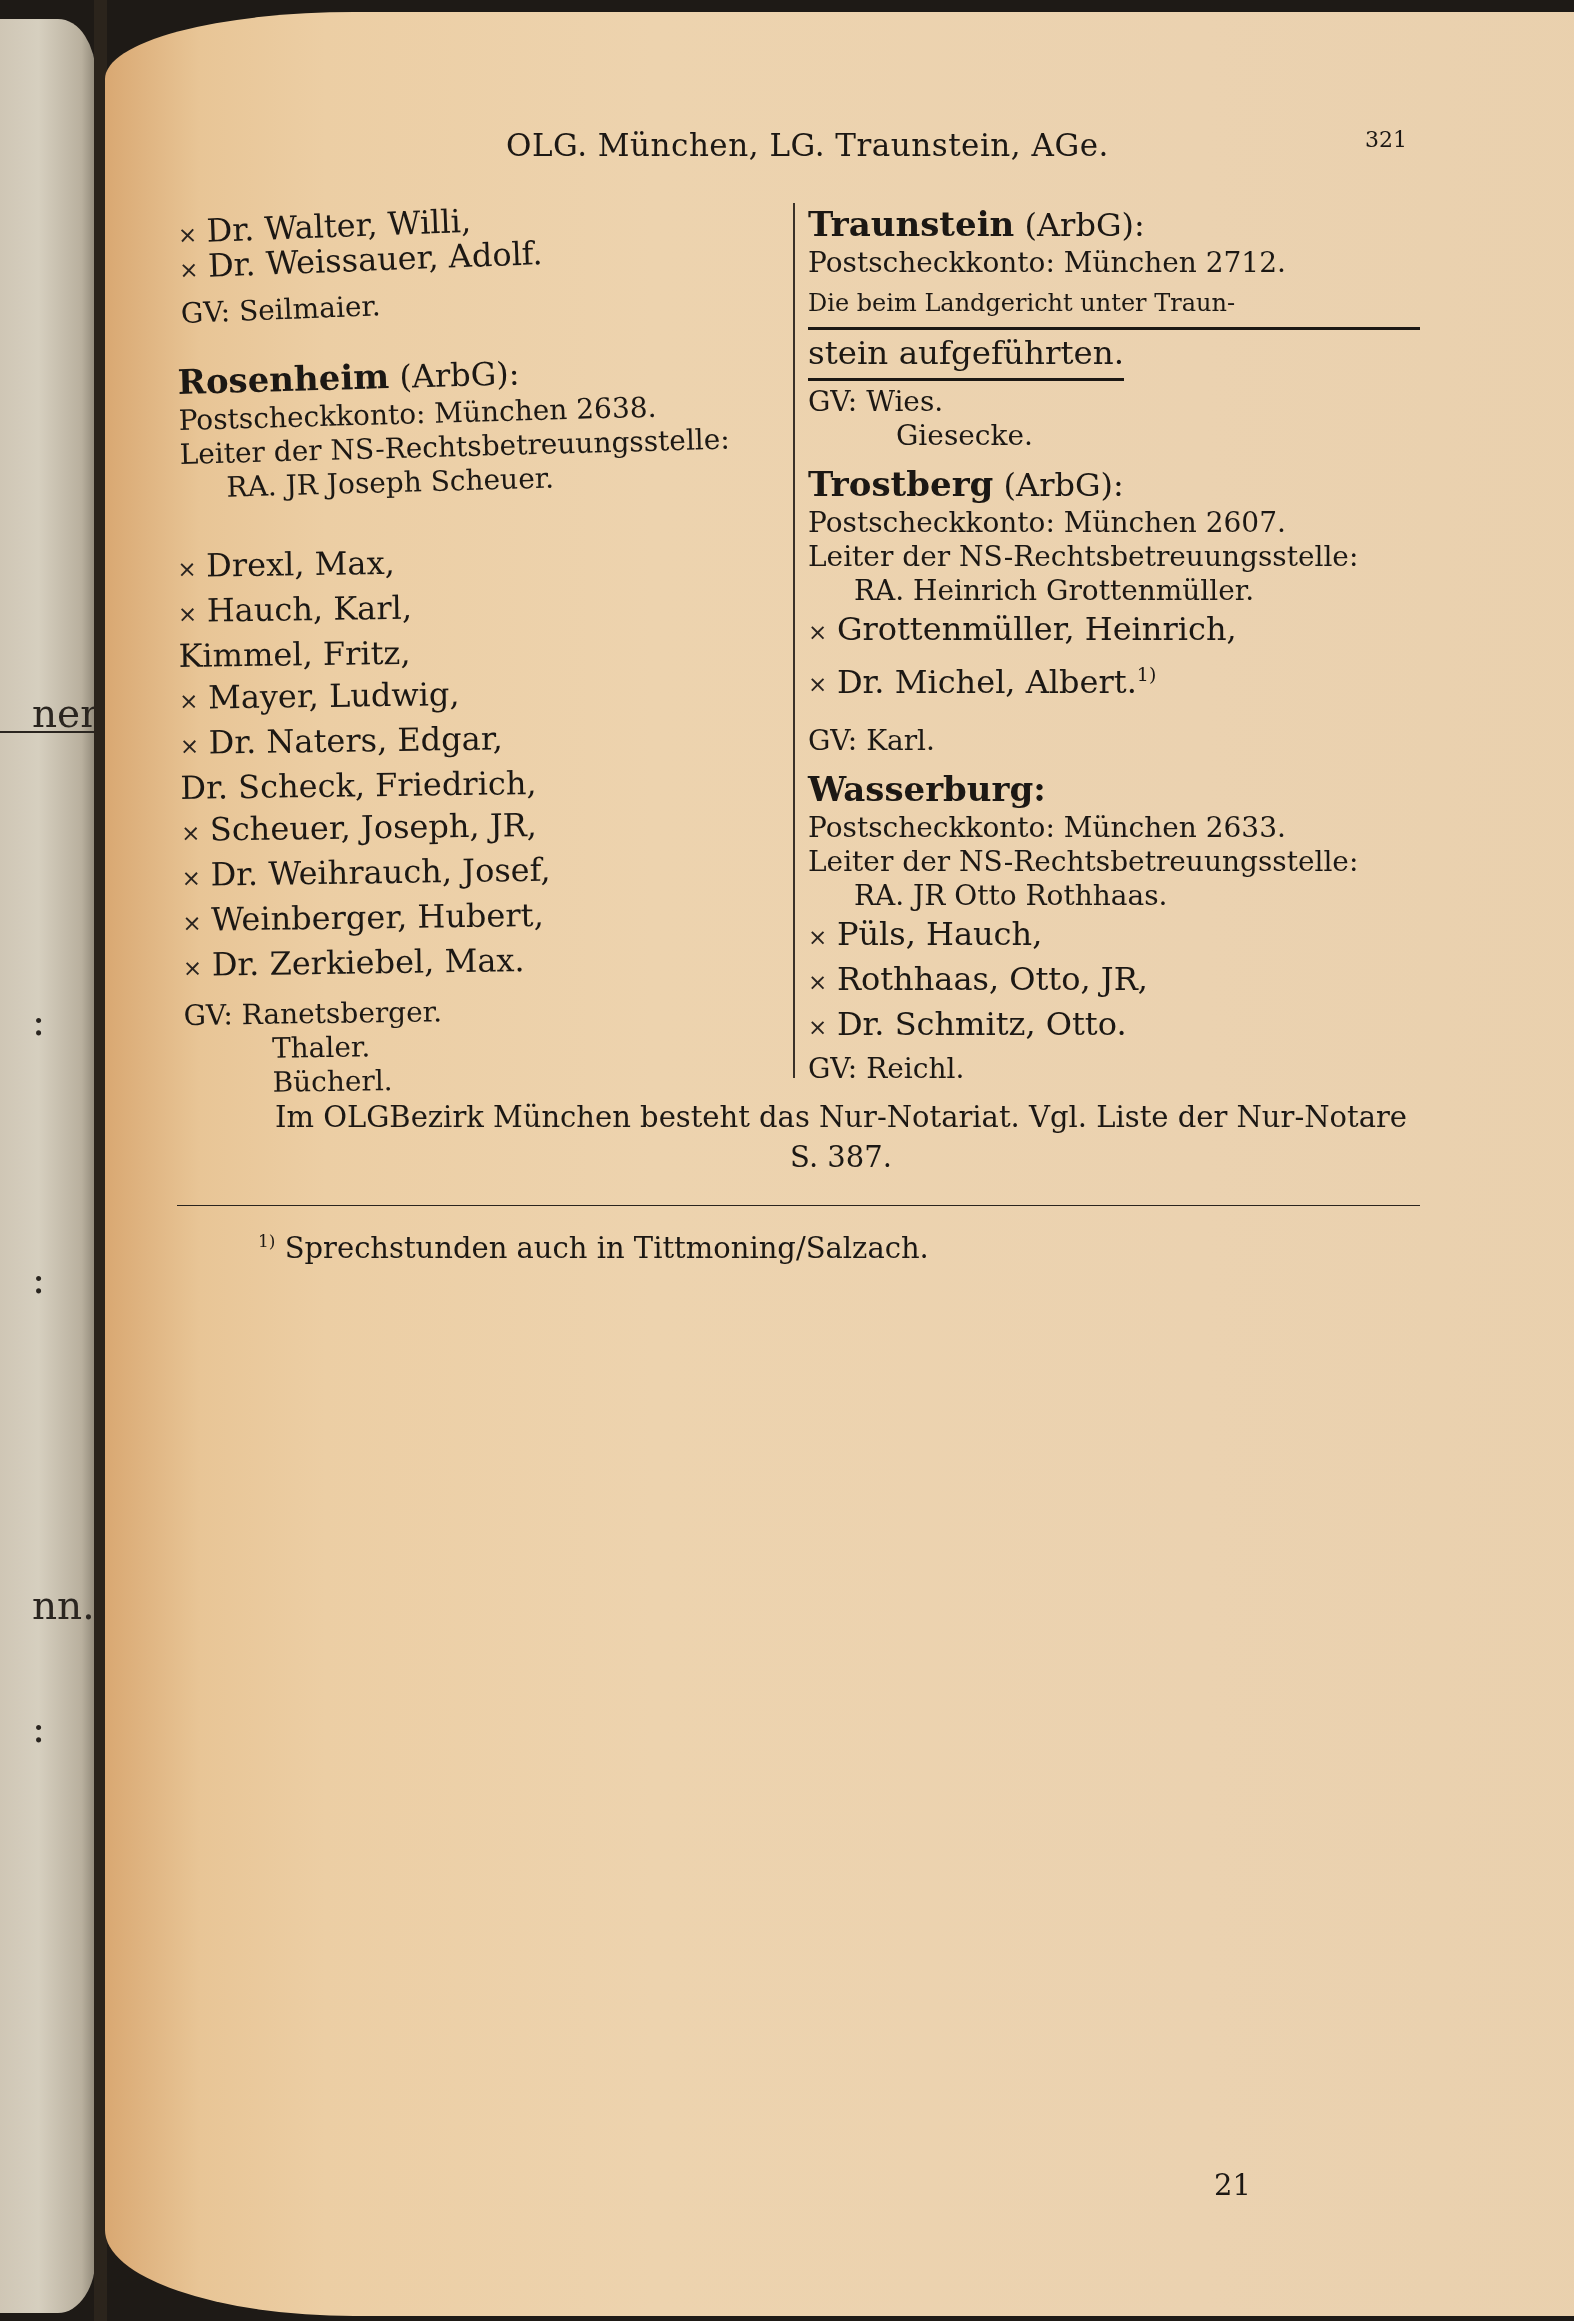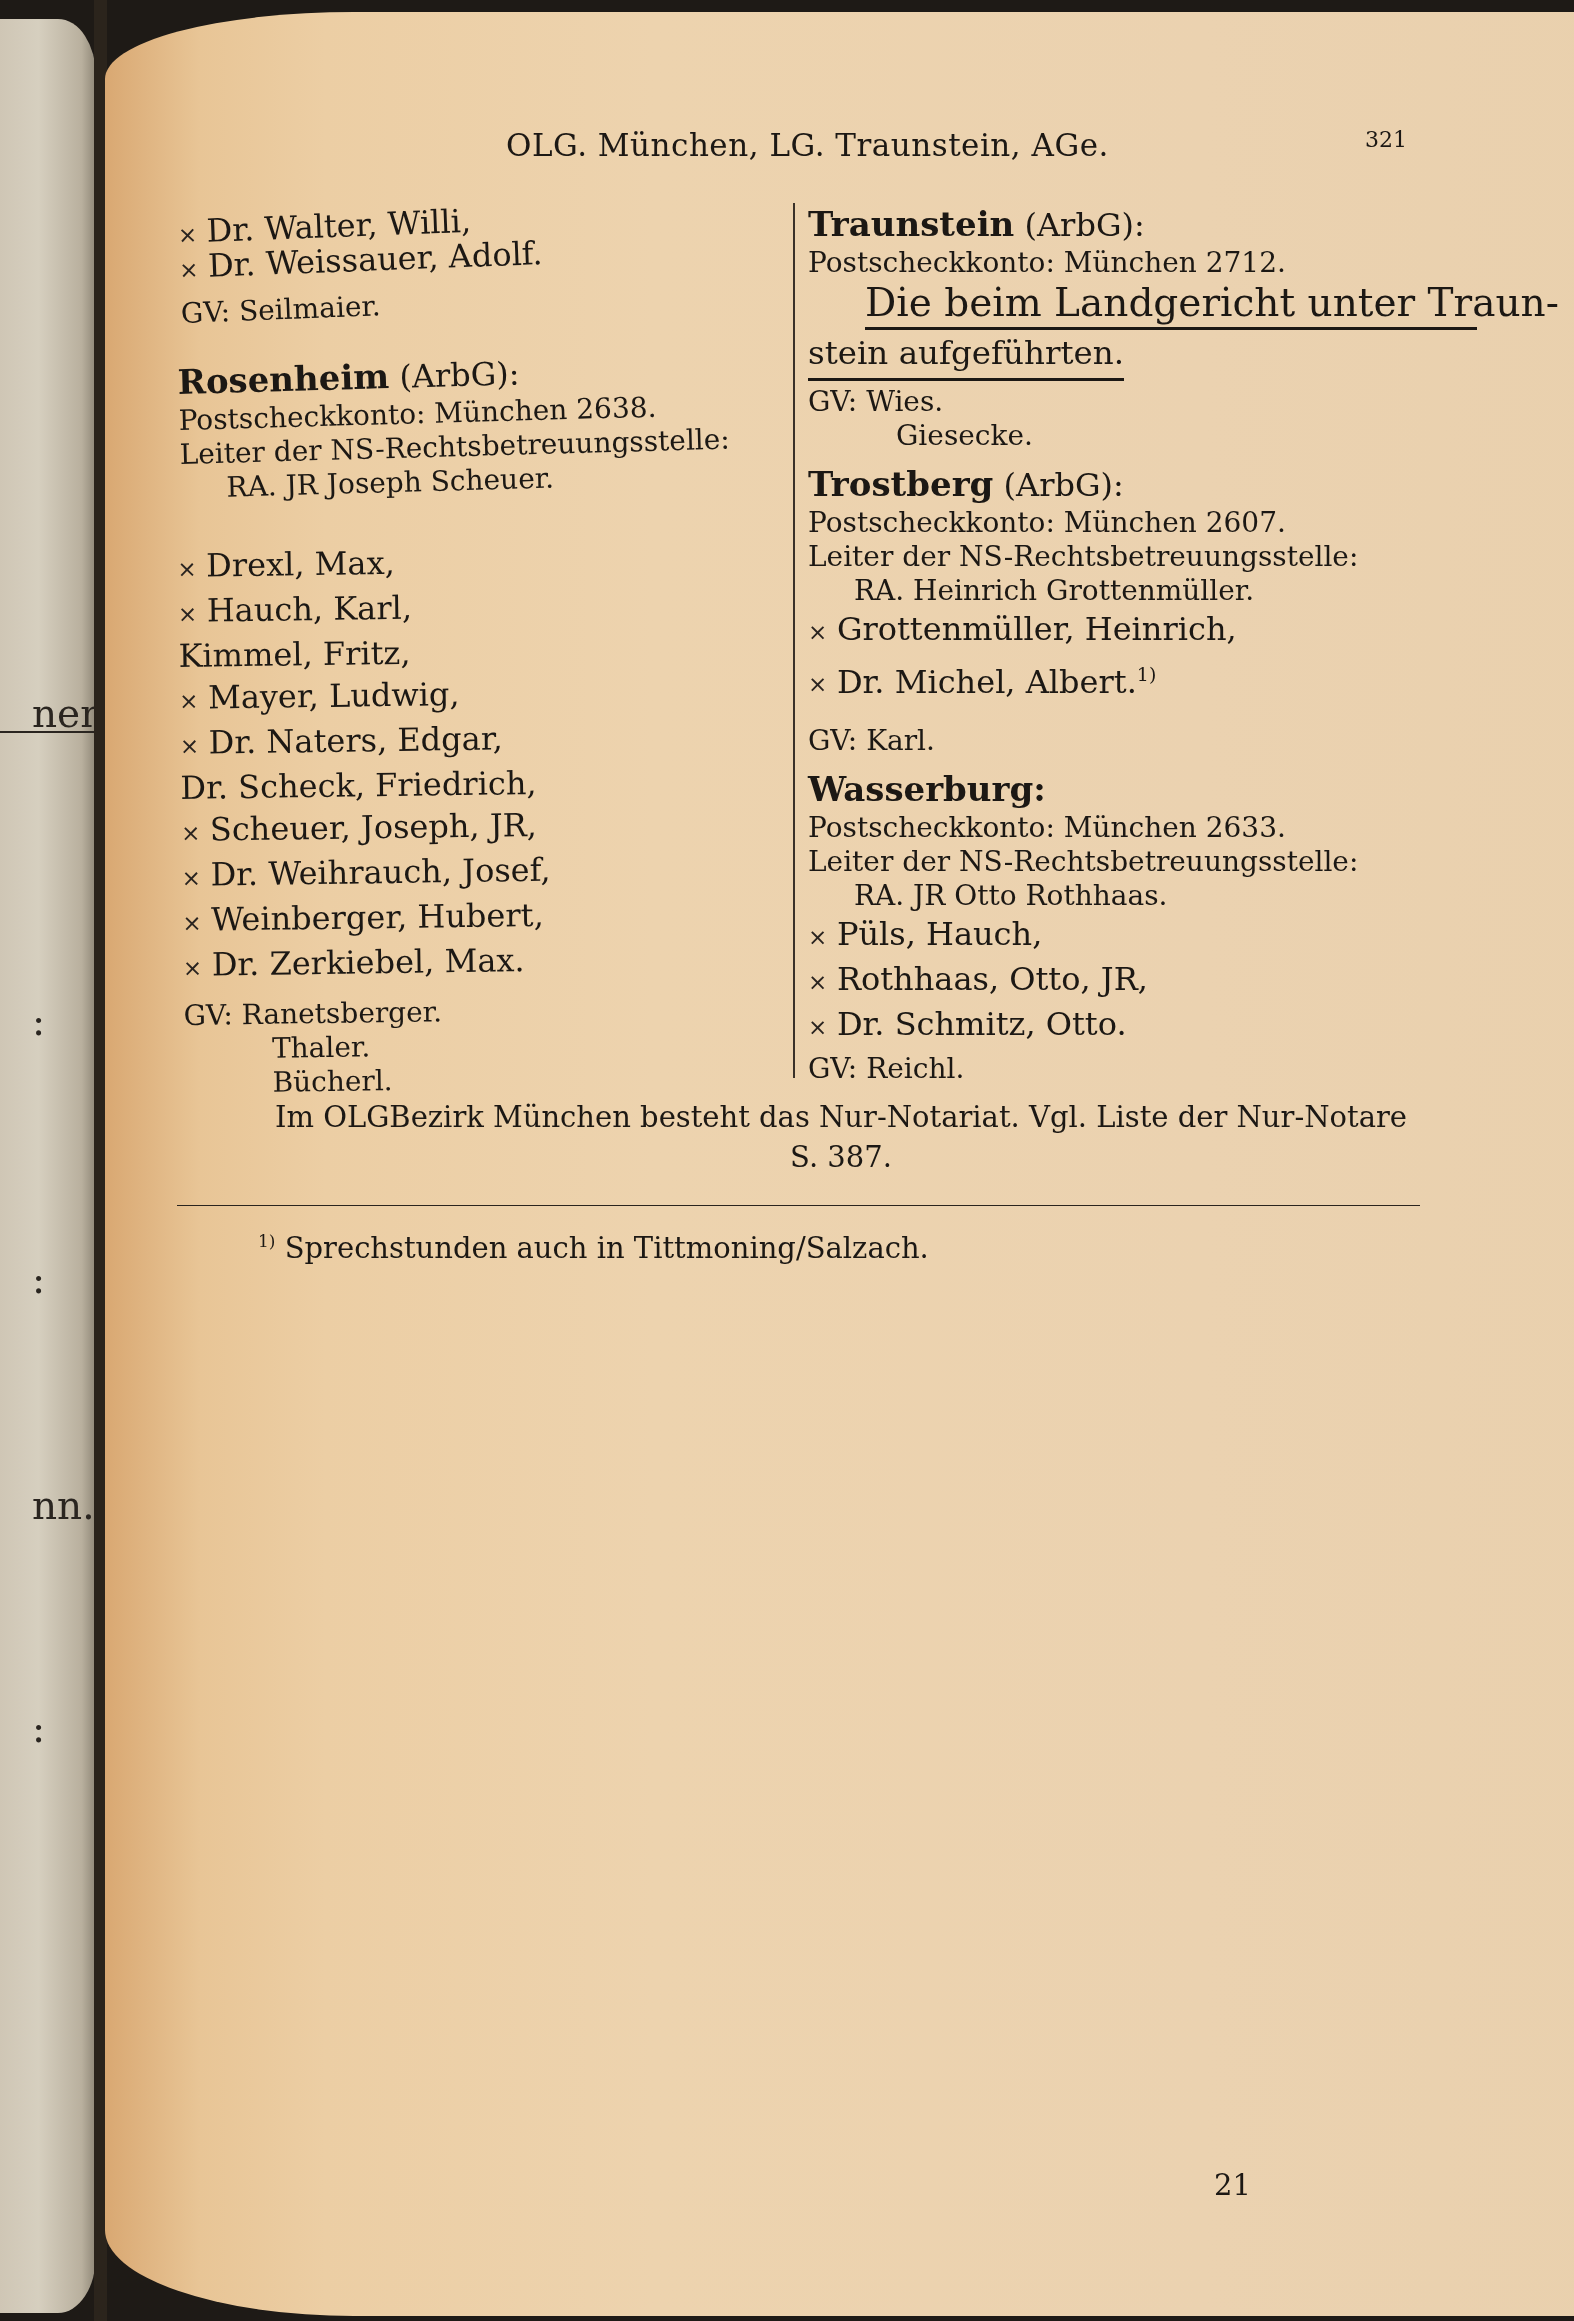--- a/index.html
+++ b/index.html
@@ -134,21 +134,21 @@
   </style>
 </head>
 <body>
 
 <div class="scan">
 
   <div class="prev-page">
     <div class="prev-fragment under" style="top:679px;">nem</div>
     <div class="prev-fragment" style="top:980px;">:</div>
     <div class="prev-fragment" style="top:1238px;">:</div>
-    <div class="prev-fragment" style="top:1464px;">nn.</div>
+    <div class="prev-fragment" style="top:1564px;">nn.</div>
     <div class="prev-fragment" style="top:1687px;">:</div>
   </div>
   <div class="gutter"></div>
 
   <div class="page">
 
     <div class="running-head">OLG. München, LG. Traunstein, AGe.</div>
     <div class="page-no">321</div>
 
     <div class="col col-left tilt">
@@ -197,21 +197,21 @@
     <div class="col-divider"></div>
 
     <div class="col col-right">
 
       <div>
         <div class="line">
           <span class="place">Traunstein</span>
           <span>(ArbG):</span>
         </div>
         <div class="line small">Postscheckkonto: München 2712.</div>
-        <div class="line" style="font-size:39px; line-height:46px;text-align:center;">
+        <div class="line" style="font-size:24px; line-height:46px;">
           <span class="under-line" style="width:612px;">Die beim Landgericht unter Traun-</span>
         </div>
         <div class="line" style="font-size:32.5px; line-height:46px;">
           <span class="under-line">stein aufgeführten.</span>
         </div>
         <div class="line small" style="margin-top:3.8px;">
           <span>GV:</span>
           <span>Wies.</span>
         </div>
         <div class="line small gv-indent">Giesecke.</div>

